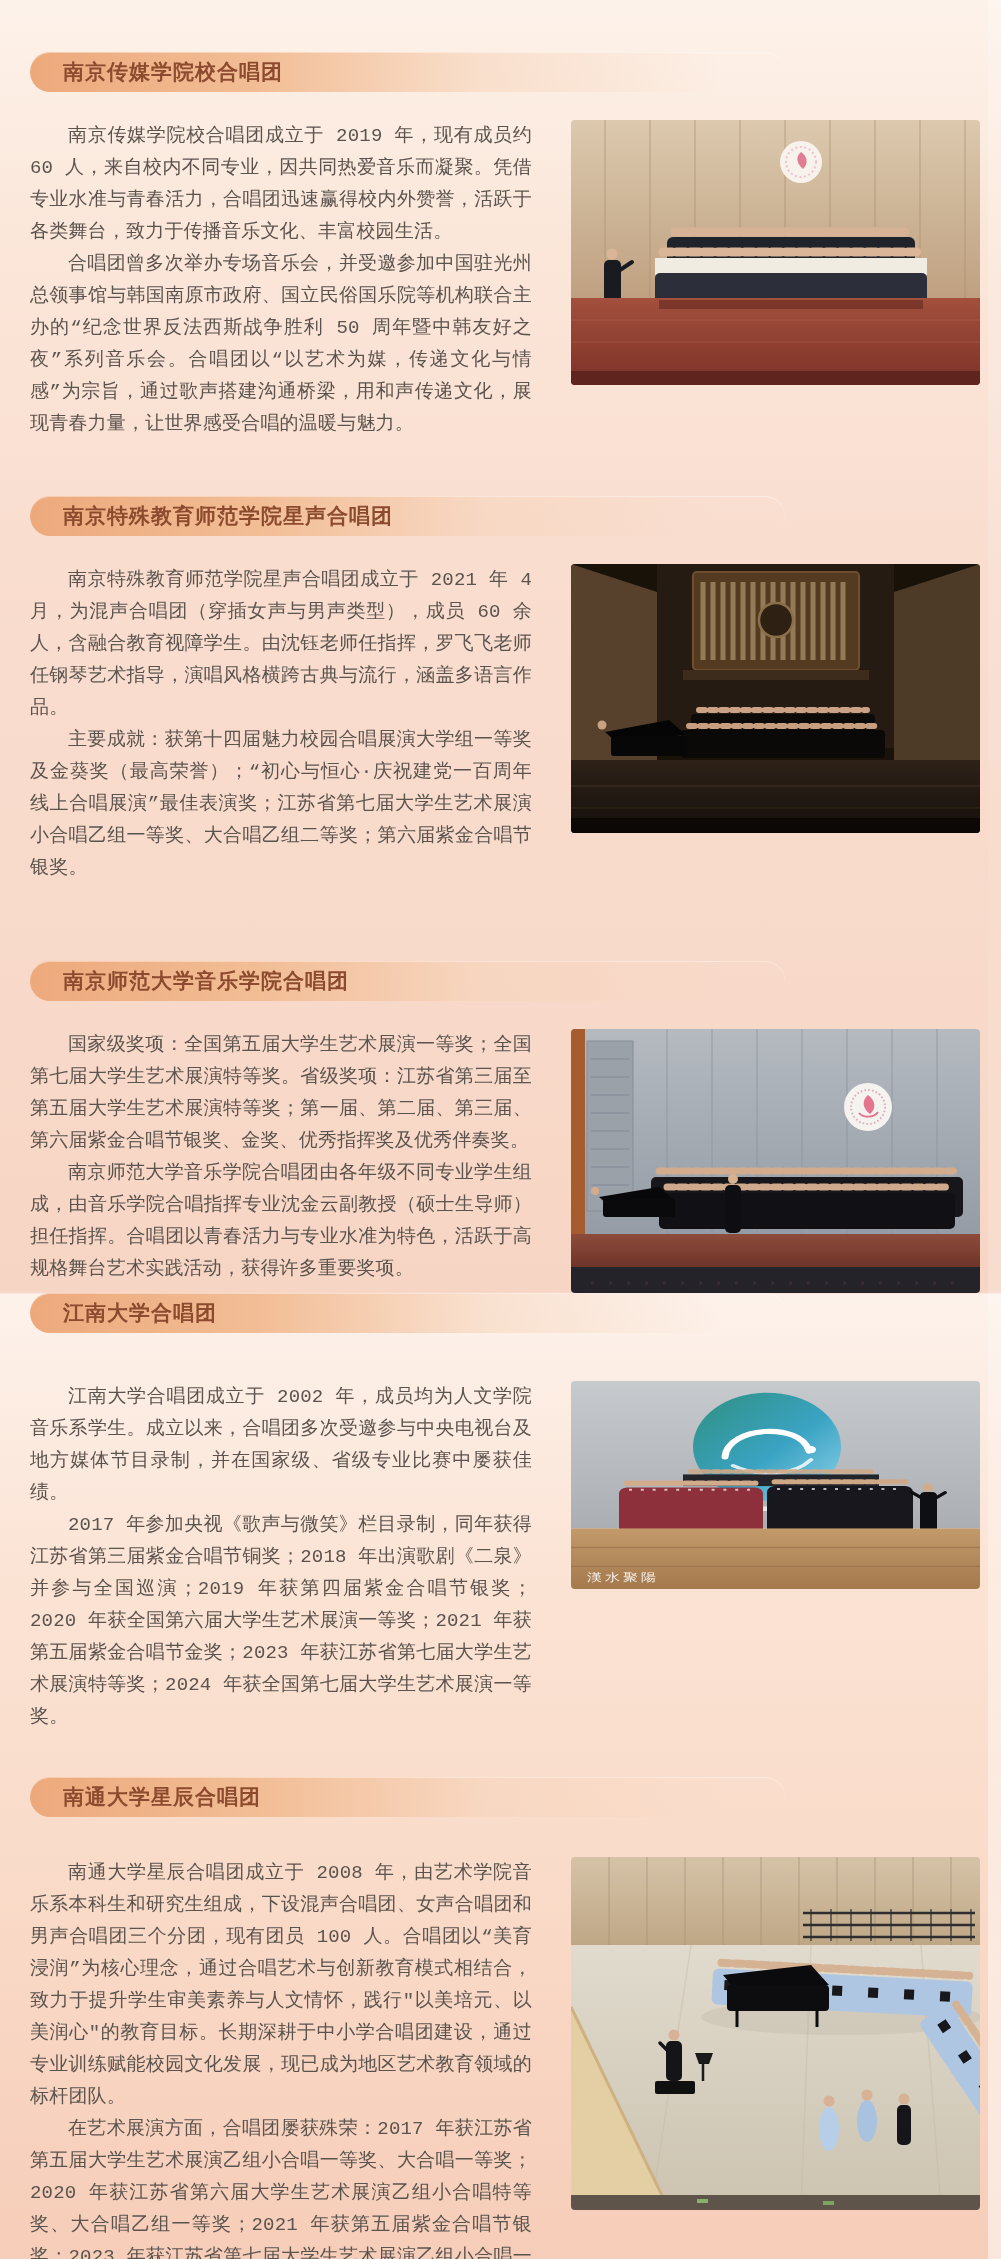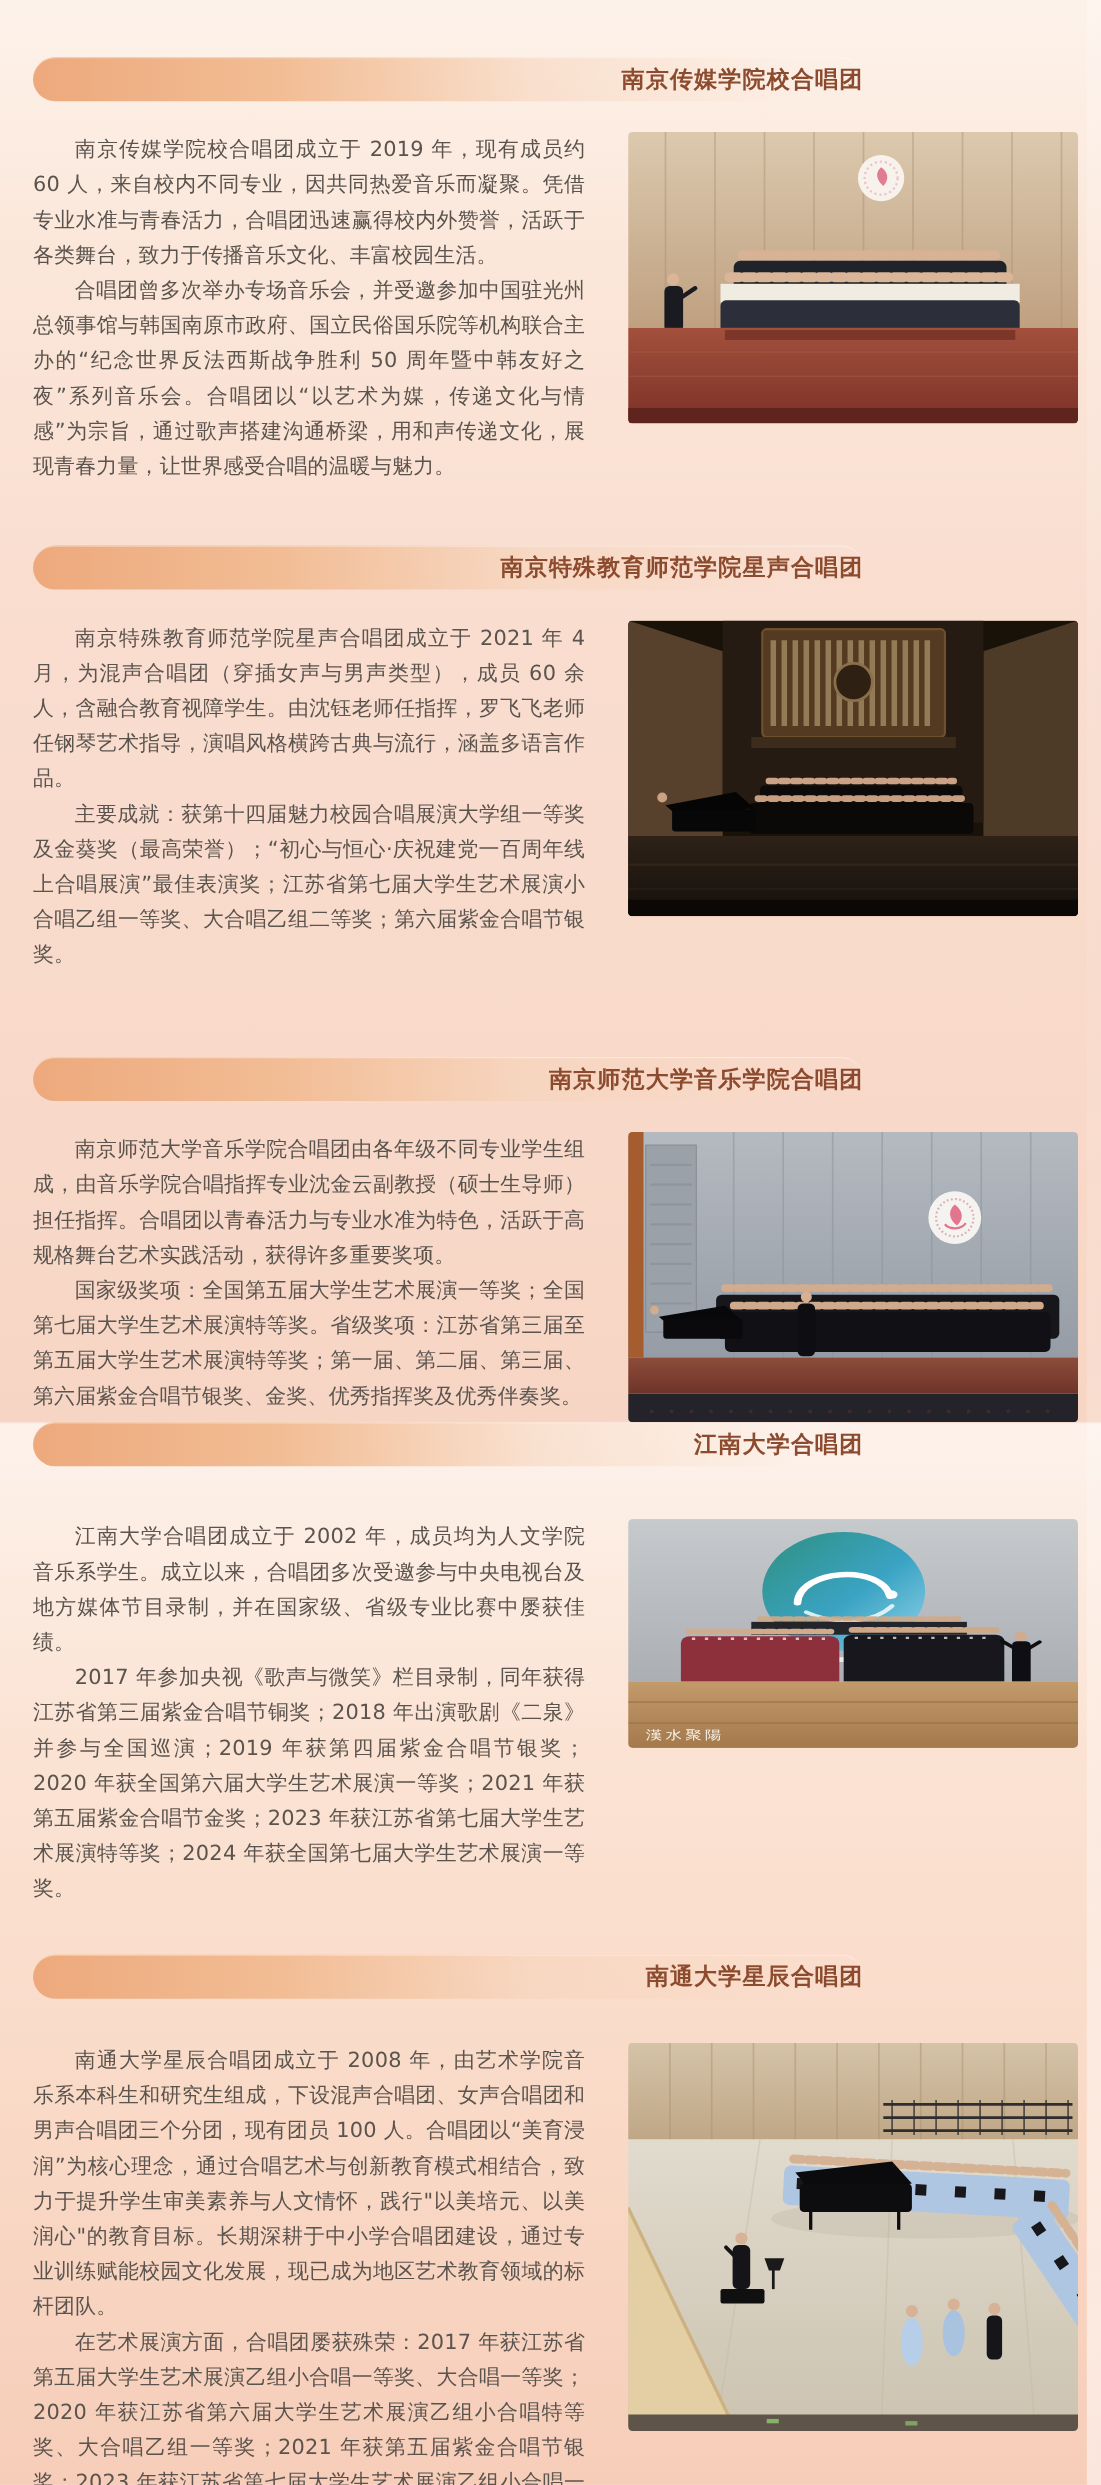--- a/index.html
+++ b/index.html
@@ -20,28 +20,27 @@
   .sec1{padding-top:52px;}
   .sec2{margin-top:56px;}
   .sec3{margin-top:77px;}
   .sec4{}
   .sec5{margin-top:44px;}
   .banner{
     width:755px;height:40px;border-radius:20px;
     display:flex;align-items:center;padding-left:33px;box-sizing:border-box;
     background:linear-gradient(90deg,#eda97c 0%, #f2bd95 30%, rgba(246,211,185,.55) 60%, rgba(250,231,216,0) 92%);
     box-shadow:inset 0 1px 0 rgba(255,255,255,.4);
-    justify-content:flex-end;
   }
   .banner h2{margin:0;font-size:21px;font-weight:700;color:#8c4b2e;letter-spacing:1px;}
   .row{display:flex;align-items:flex-start;column-gap:39px;margin-top:28px;}
   .sec4 .row{margin-top:48px;}
   .sec5 .row{margin-top:40px;}
   .text-col{width:502px;font-size:19px;line-height:32px;color:#5b544e;text-align:justify;letter-spacing:.2px;}
-  .text-col p{margin:0;text-indent:2em;}
+  .text-col p{margin:0;text-indent:2em;font-family:Liberation Mono, monospace;}
   .photo{margin:0;width:409px;flex-shrink:0;border-radius:4px;overflow:hidden;}
   .photo svg{display:block;width:100%;height:100%;}
   .photo1{height:265px}.photo2{height:269px}.photo3{height:264px}.photo4{height:208px}.photo5{height:353px}
 </style>
 </head>
 <body>
 
 <div class="page">
 
   <section class="sec sec1">
@@ -135,22 +134,22 @@
       </figure>
     </div>
   </section>
 
   <section class="sec sec3">
     <div class="banner">
       <h2>南京师范大学音乐学院合唱团</h2>
     </div>
     <div class="row">
       <div class="text-col">
+        <p>国家级奖项：全国第五届大学生艺术展演一等奖；全国第七届大学生艺术展演特等奖。省级奖项：江苏省第三届至第五届大学生艺术展演特等奖；第一届、第二届、第三届、第六届紫金合唱节银奖、金奖、优秀指挥奖及优秀伴奏奖。</p>
         <p>南京师范大学音乐学院合唱团由各年级不同专业学生组成，由音乐学院合唱指挥专业沈金云副教授（硕士生导师）担任指挥。合唱团以青春活力与专业水准为特色，活跃于高规格舞台艺术实践活动，获得许多重要奖项。</p>
-        <p>国家级奖项：全国第五届大学生艺术展演一等奖；全国第七届大学生艺术展演特等奖。省级奖项：江苏省第三届至第五届大学生艺术展演特等奖；第一届、第二届、第三届、第六届紫金合唱节银奖、金奖、优秀指挥奖及优秀伴奏奖。</p>
       </div>
       <figure class="photo photo3">
         <svg viewBox="0 0 409 264" preserveAspectRatio="none">
           <defs>
             <linearGradient id="p3w" x1="0" y1="0" x2="0" y2="1">
                 <stop offset="0" stop-color="#b5bac1"></stop>
                 <stop offset="1" stop-color="#959ca5"></stop>
               </linearGradient>
             <linearGradient id="p3f" x1="0" y1="0" x2="0" y2="1">
                 <stop offset="0" stop-color="#8d4c3b"></stop>

